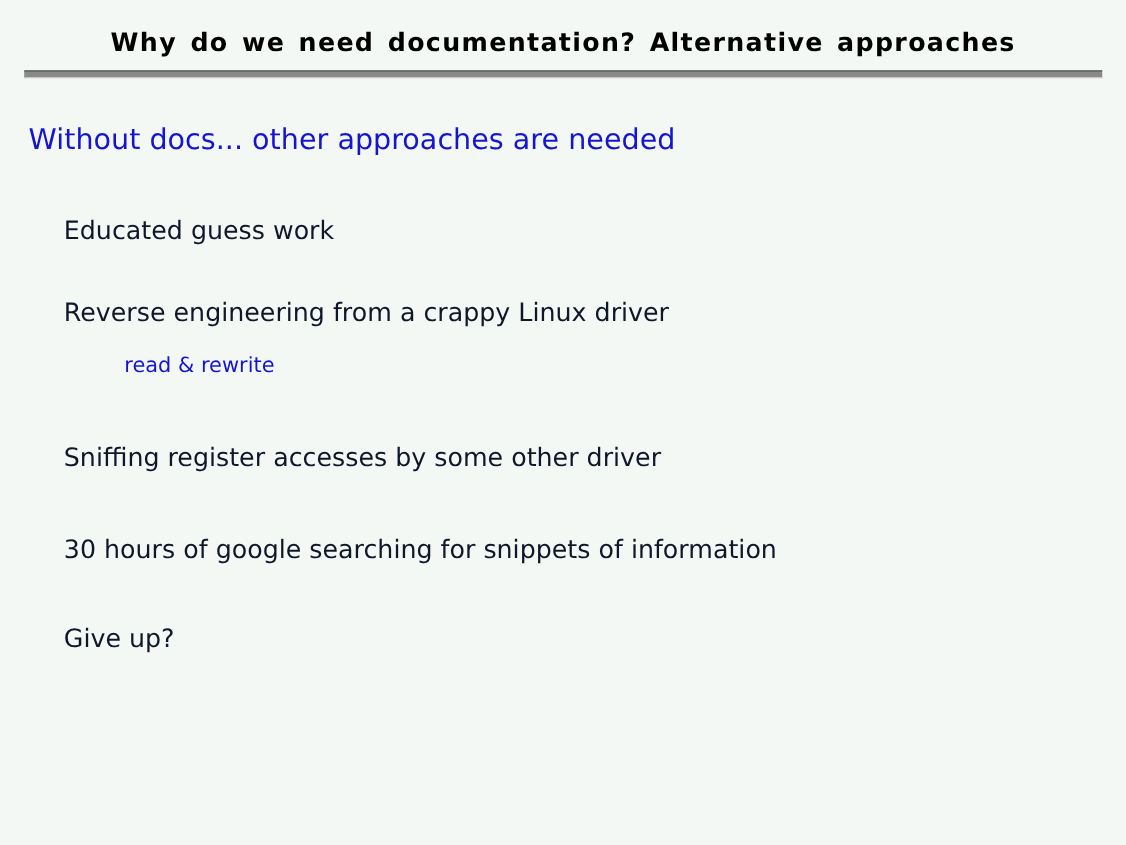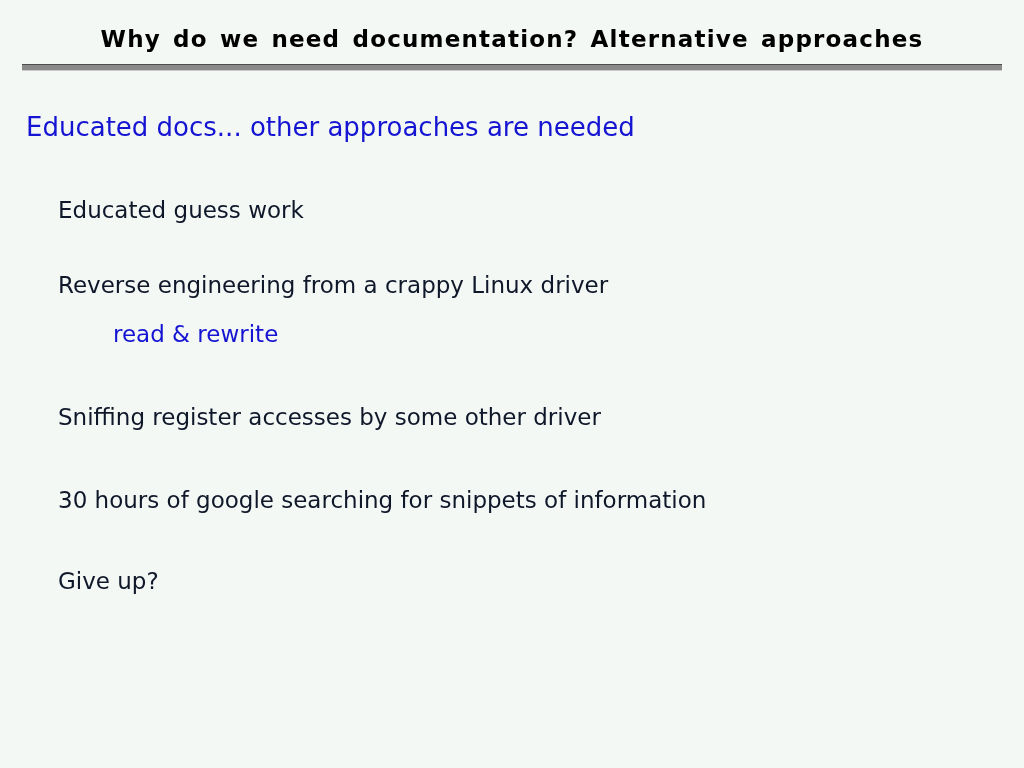--- a/index.html
+++ b/index.html
@@ -64,41 +64,41 @@
     color: #0f172a;
     font-family: "DejaVu Sans", sans-serif;
     white-space: nowrap;
   }
   .b1 { top: 85px; }
   .b2 { top: 160px; }
   .b2sub {
     position: absolute;
     left: 113px;
     top: 209px;
-    font-size: 23px;
+    font-size: 19px;
     color: #1414d2;
     font-family: "DejaVu Sans", sans-serif;
     white-space: nowrap;
   }
   .b3 { top: 292px; }
   .b4 { top: 375px; }
   .b5 { top: 456px; }
 </style>
 </head>
 <body>
 
 <div class="slide">
 
   <div class="slide-title">Why do we need documentation? Alternative approaches</div>
 
   <div class="title-rule"></div>
 
   <div class="body-area">
 
-    <div class="lead">Educated docs... other approaches are needed</div>
+    <div class="lead">Without docs... other approaches are needed</div>
 
     <div class="bullet b1">Educated guess work</div>
 
     <div class="bullet b2">Reverse engineering from a crappy Linux driver</div>
 
     <div class="b2sub">read &amp; rewrite</div>
 
     <div class="bullet b3">Sniffing register accesses by some other driver</div>
 
     <div class="bullet b4">30 hours of google searching for snippets of information</div>

